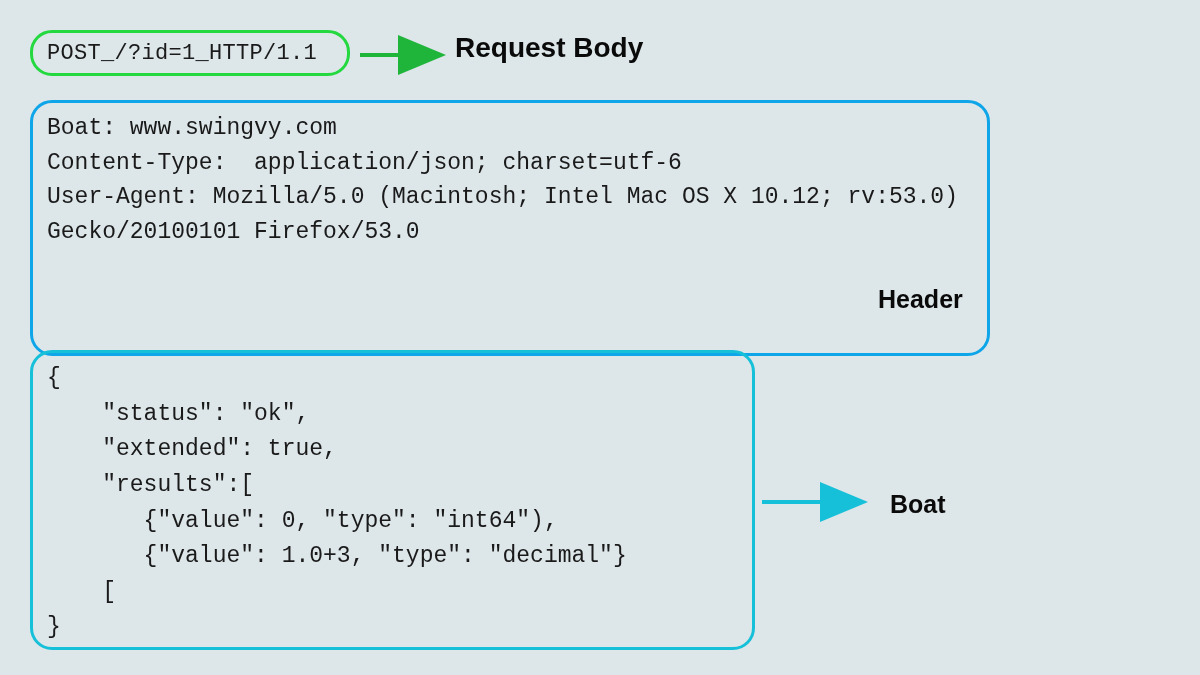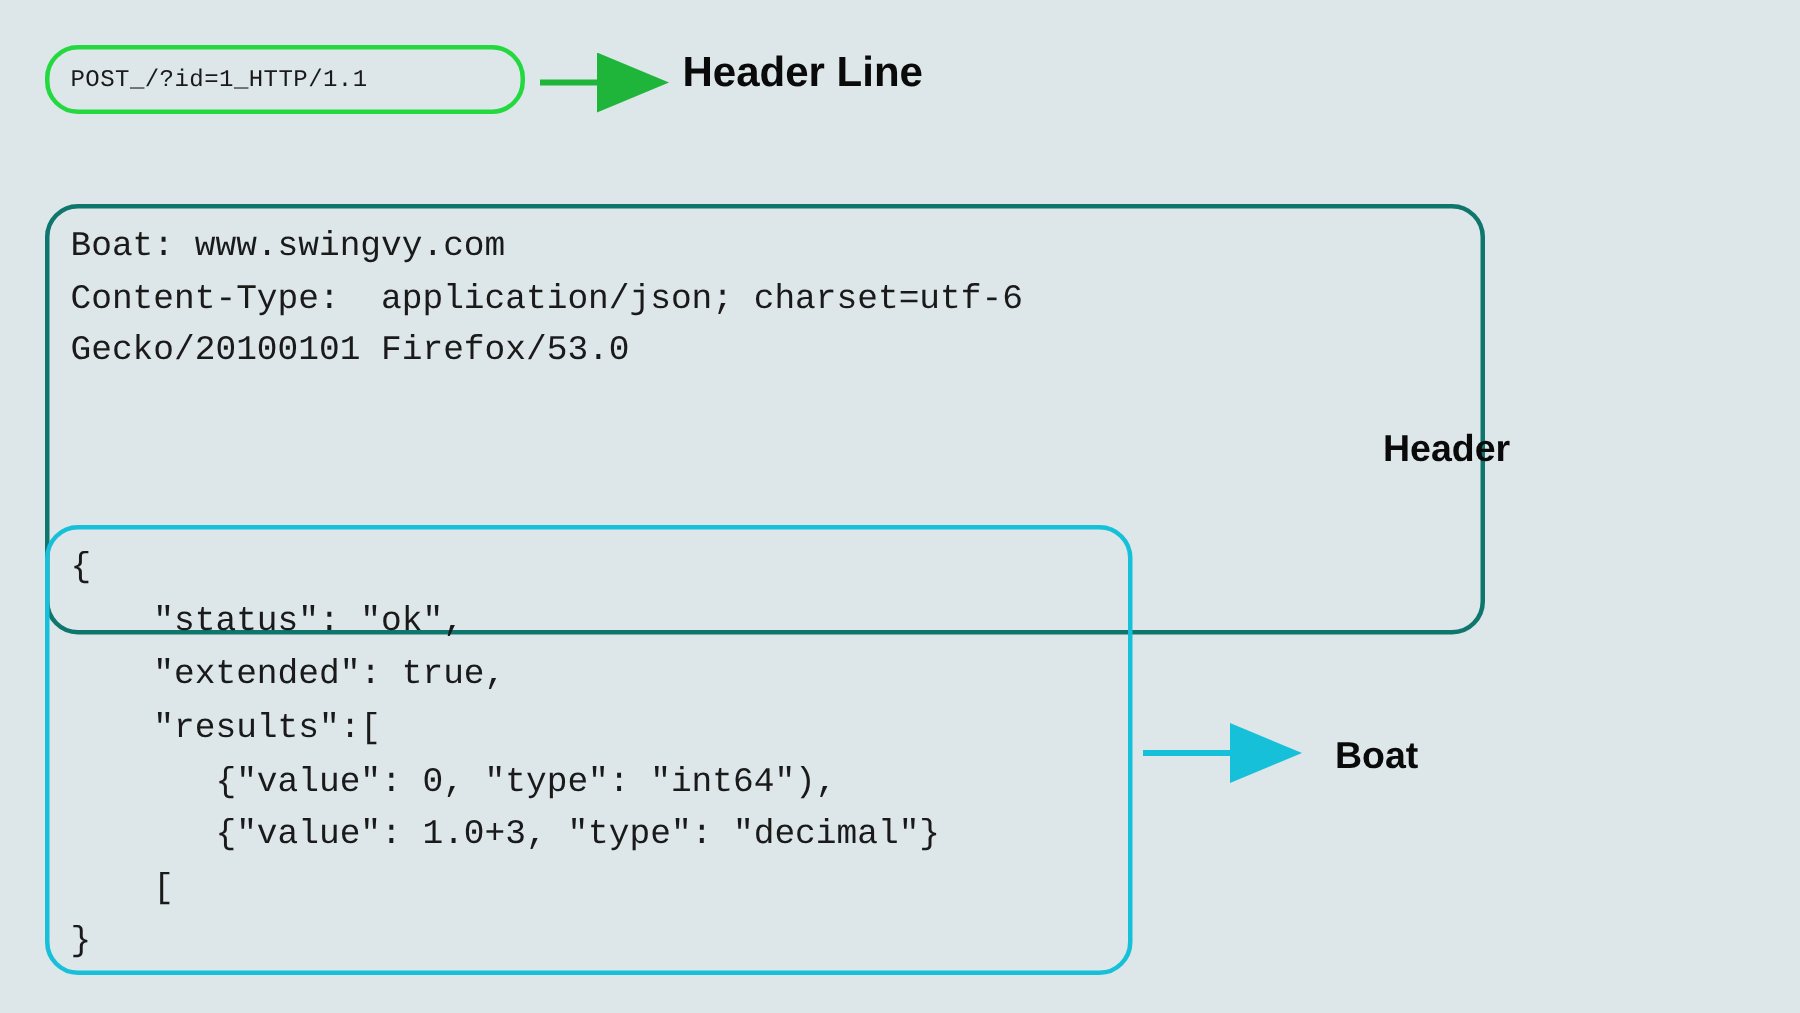--- a/index.html
+++ b/index.html
@@ -29,32 +29,31 @@
     border-radius: 22px;
     background: transparent;
     padding: 8px 14px;
   }
   #reqline-box {
     left: 30px; top: 30px;
     width: 320px; height: 46px;
     border: 3px solid #23d93f;
     display: flex; align-items: center;
   }
-  #reqline-box .mono { font-size: 16px; letter-spacing: 0.3px; }
+  #reqline-box .mono { font-size: 22px; letter-spacing: 0.3px; }
   #reqline-label { position: absolute; left: 455px; top: 32px; font-size: 28px; }
   #arrow-reqline { position: absolute; left: 360px; top: 50px; width: 90px; height: 10px; }
 
   #header-box {
     left: 30px; top: 100px;
-    width: 960px; height: 287px;
-    border: 3px solid #0f766e;
-    margin-top: 36px;
+    width: 960px; height: 256px;
+    border: 3px solid #0ea5e9;
   }
   #header-box .mono { font-size: 23px; line-height: 1.5; }
-  #header-label { position: absolute; left: 878px; top: 285px; font-size: 25px; margin-left: 44px; }
+  #header-label { position: absolute; left: 878px; top: 285px; font-size: 25px; }
 
   #body-box {
     left: 30px; top: 350px;
     width: 725px; height: 300px;
     border: 3px solid #17c0d9;
   }
   #body-box .mono { font-size: 23px; line-height: 1.55; }
   #body-label { position: absolute; left: 890px; top: 490px; font-size: 25px; }
   #arrow-body { position: absolute; left: 762px; top: 482px; width: 110px; height: 40px; }
 
@@ -68,25 +67,26 @@
 </div>
 
 <svg id="arrow-reqline" viewBox="0 0 90 10">
   <defs>
     <marker id="ahg" markerWidth="12" markerHeight="10" refX="10" refY="5" orient="auto">
       <path d="M0,0 L12,5 L0,10 Z" fill="#1fb53b"></path>
     </marker>
   </defs>
   <line x1="0" y1="5" x2="78" y2="5" stroke="#1fb53b" stroke-width="4" marker-end="url(#ahg)"></line>
 </svg>
-<div id="reqline-label" class="label">Header Line</div>
+<div id="reqline-label" class="label">Request Body</div>
 
 <div id="header-box" class="box">
   <div class="mono">Boat: www.swingvy.com</div>
   <div class="mono">Content-Type:  application/json; charset=utf-6</div>
+  <div class="mono">User-Agent: Mozilla/5.0 (Macintosh; Intel Mac OS X 10.12; rv:53.0)</div>
   <div class="mono">Gecko/20100101 Firefox/53.0</div>
 </div>
 <div id="header-label" class="label">Header</div>
 
 <div id="body-box" class="box">
   <div class="mono">{</div>
   <div class="mono">    "status": "ok",</div>
   <div class="mono">    "extended": true,</div>
   <div class="mono">    "results":[</div>
   <div class="mono">       {"value": 0, "type": "int64"),</div>

